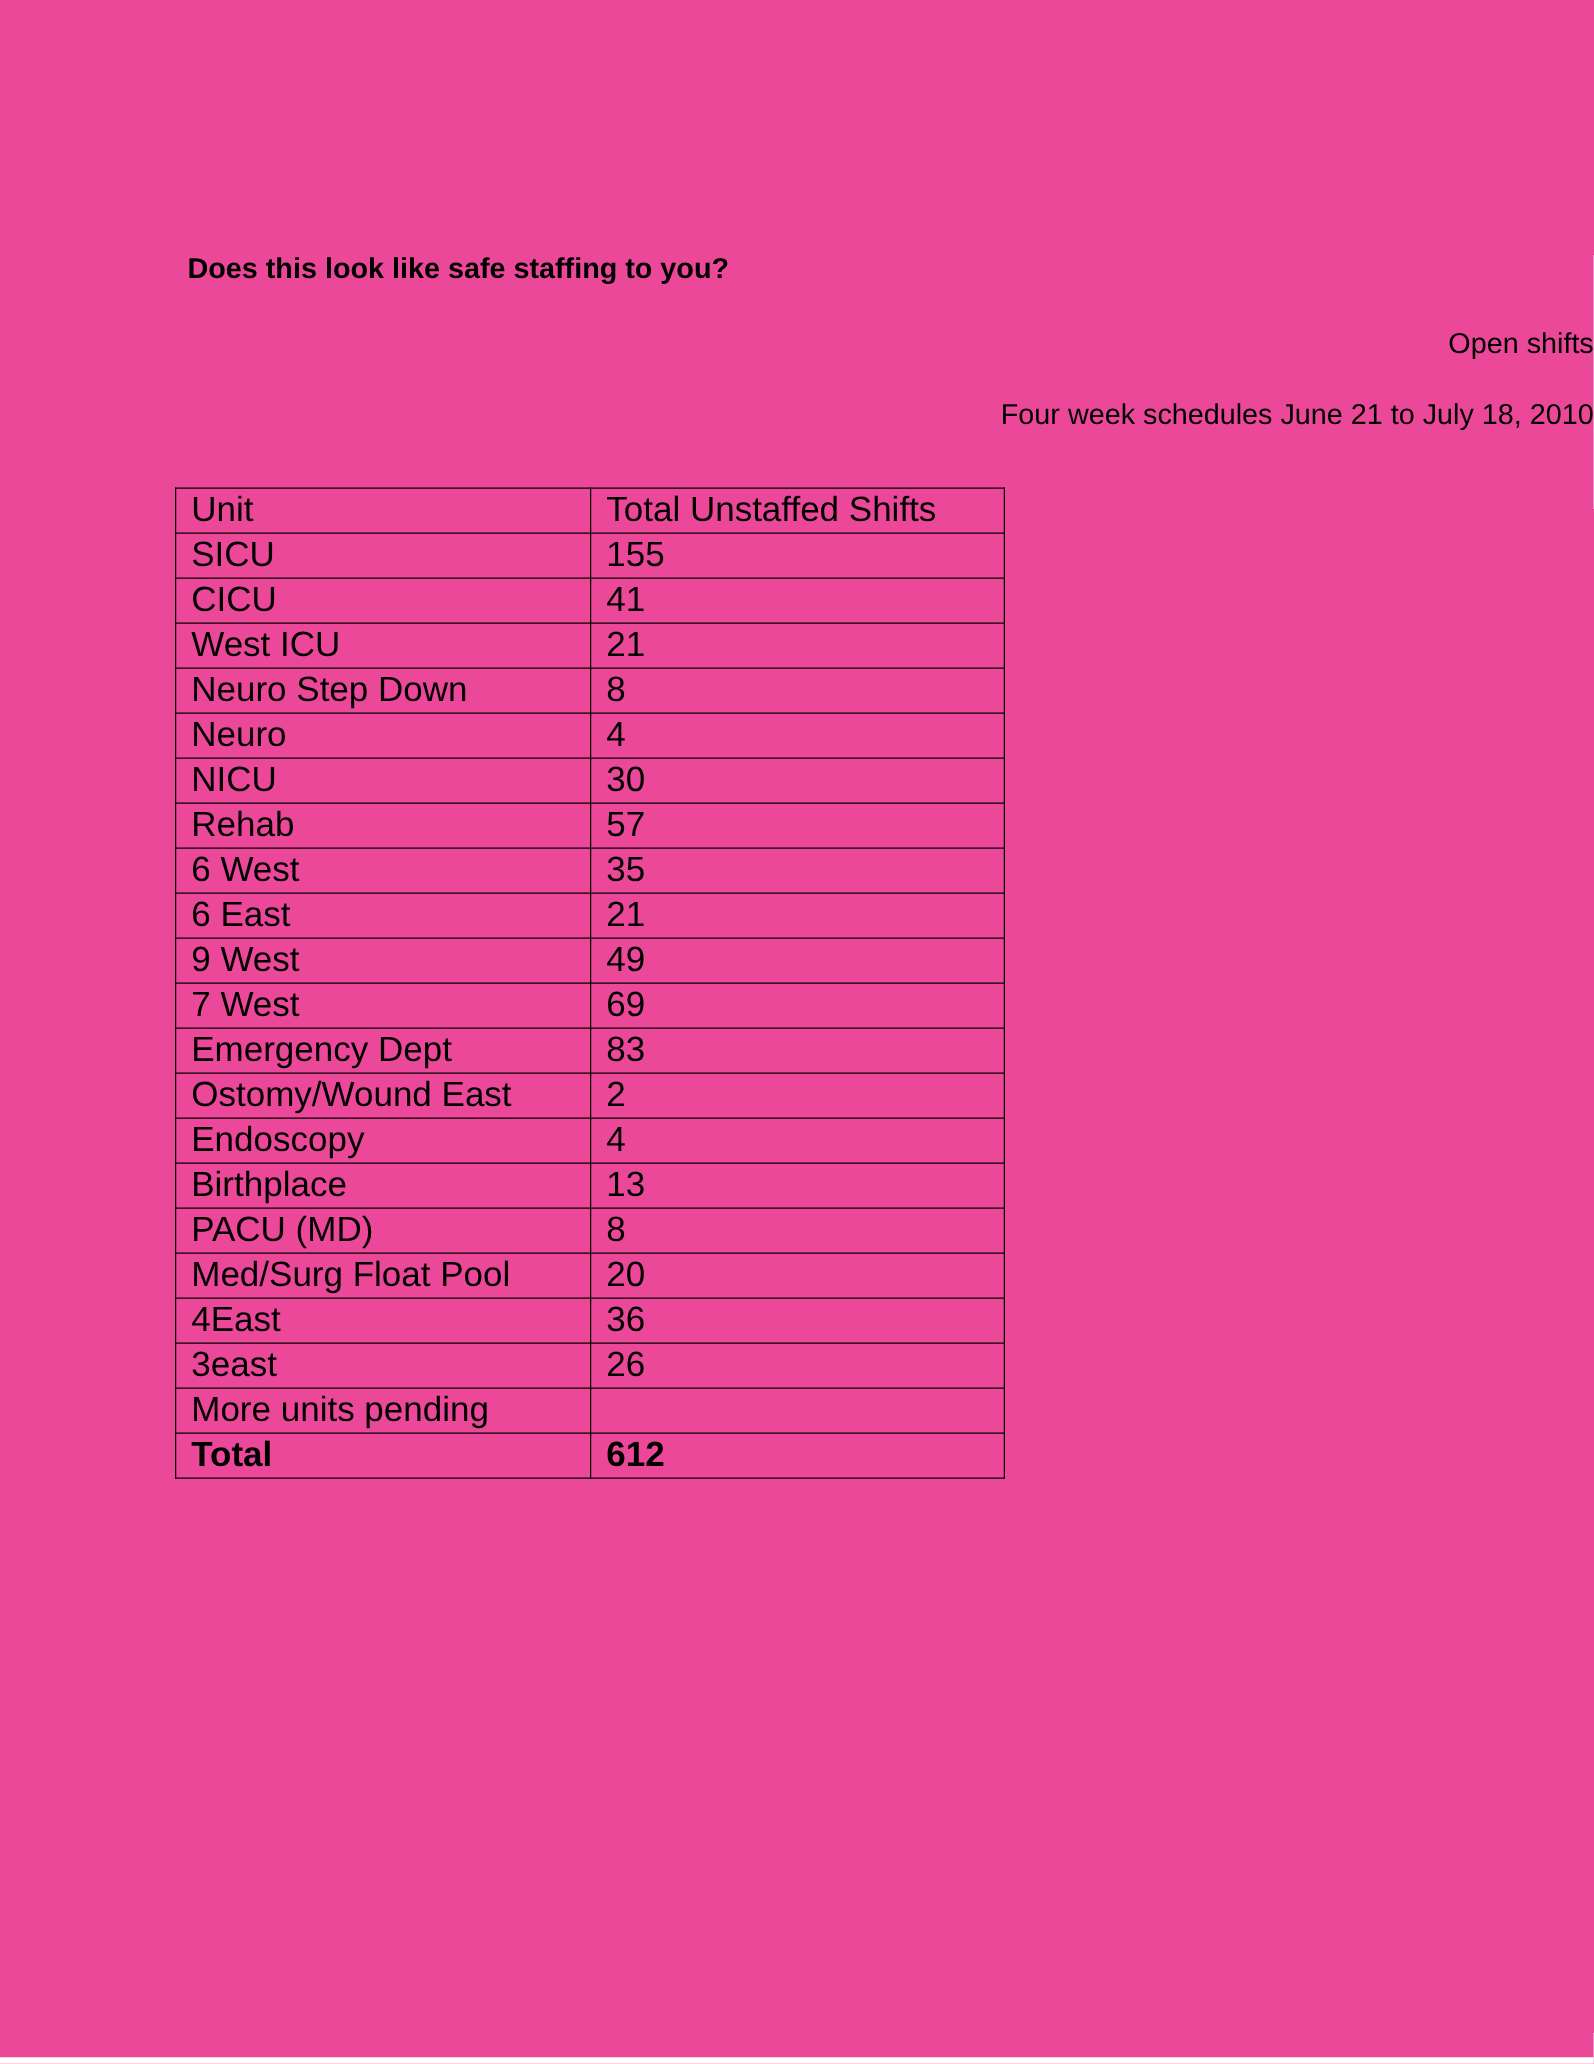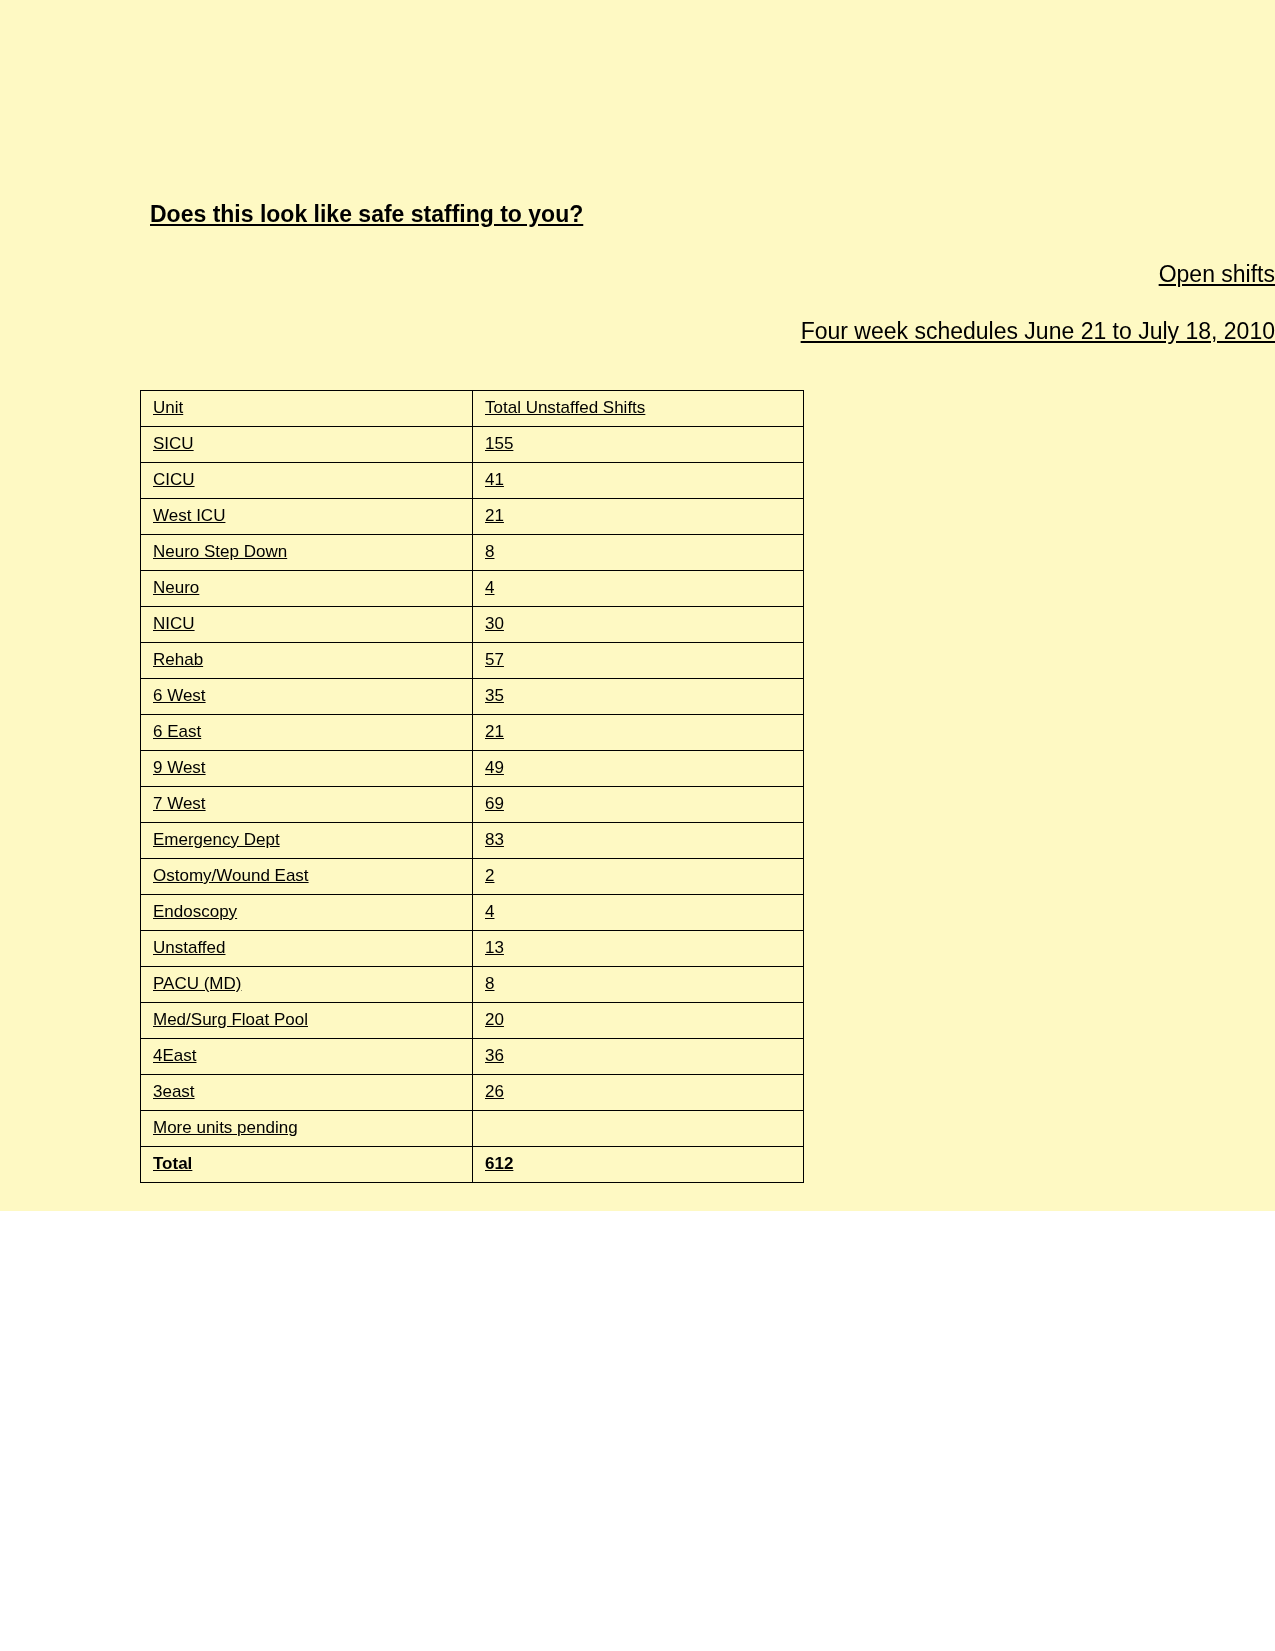--- a/index.html
+++ b/index.html
@@ -3,28 +3,27 @@
 <meta charset="utf-8">
 <style>
   html, body {
     margin: 0;
     padding: 0;
     background: #ffffff;
   }
   .page {
     position: relative;
     width: 1275px;
-    height: 1211px;
-    background: #fef9c3;
+    height: 1646px;
+    background: #ec4899;
     color: #000000;
     font-family: "Liberation Sans", "DejaVu Sans", sans-serif;
     font-size: 23px;
     overflow: hidden;
     box-sizing: border-box;
-    text-decoration: underline;
   }
   .content {
     padding-top: 201px;
     padding-left: 150px;
   }
   .doc-title {
     font-size: 23px;
     font-weight: bold;
     line-height: 27px;
     margin: 0 0 33px 0;
@@ -42,21 +41,21 @@
   table.shift-table {
     border-collapse: collapse;
     margin-left: -10px;
     table-layout: fixed;
   }
   table.shift-table col.col-unit   { width: 332px; }
   table.shift-table col.col-shifts { width: 331px; }
   table.shift-table th,
   table.shift-table td {
     border: 1px solid #000000;
-    font-size: 17px;
+    font-size: 28px;
     font-weight: normal;
     text-align: left;
     vertical-align: top;
     height: 36px;
     padding: 3px 6px 0 12px;
     box-sizing: border-box;
     line-height: 28px;
     white-space: nowrap;
     overflow: hidden;
   }
@@ -154,21 +153,21 @@
     <td>Ostomy/Wound East</td>
     <td>2</td>
   </tr>
 
   <tr>
     <td>Endoscopy</td>
     <td>4</td>
   </tr>
 
   <tr>
-    <td>Unstaffed</td>
+    <td>Birthplace</td>
     <td>13</td>
   </tr>
 
   <tr>
     <td>PACU (MD)</td>
     <td>8</td>
   </tr>
 
   <tr>
     <td>Med/Surg Float Pool</td>

